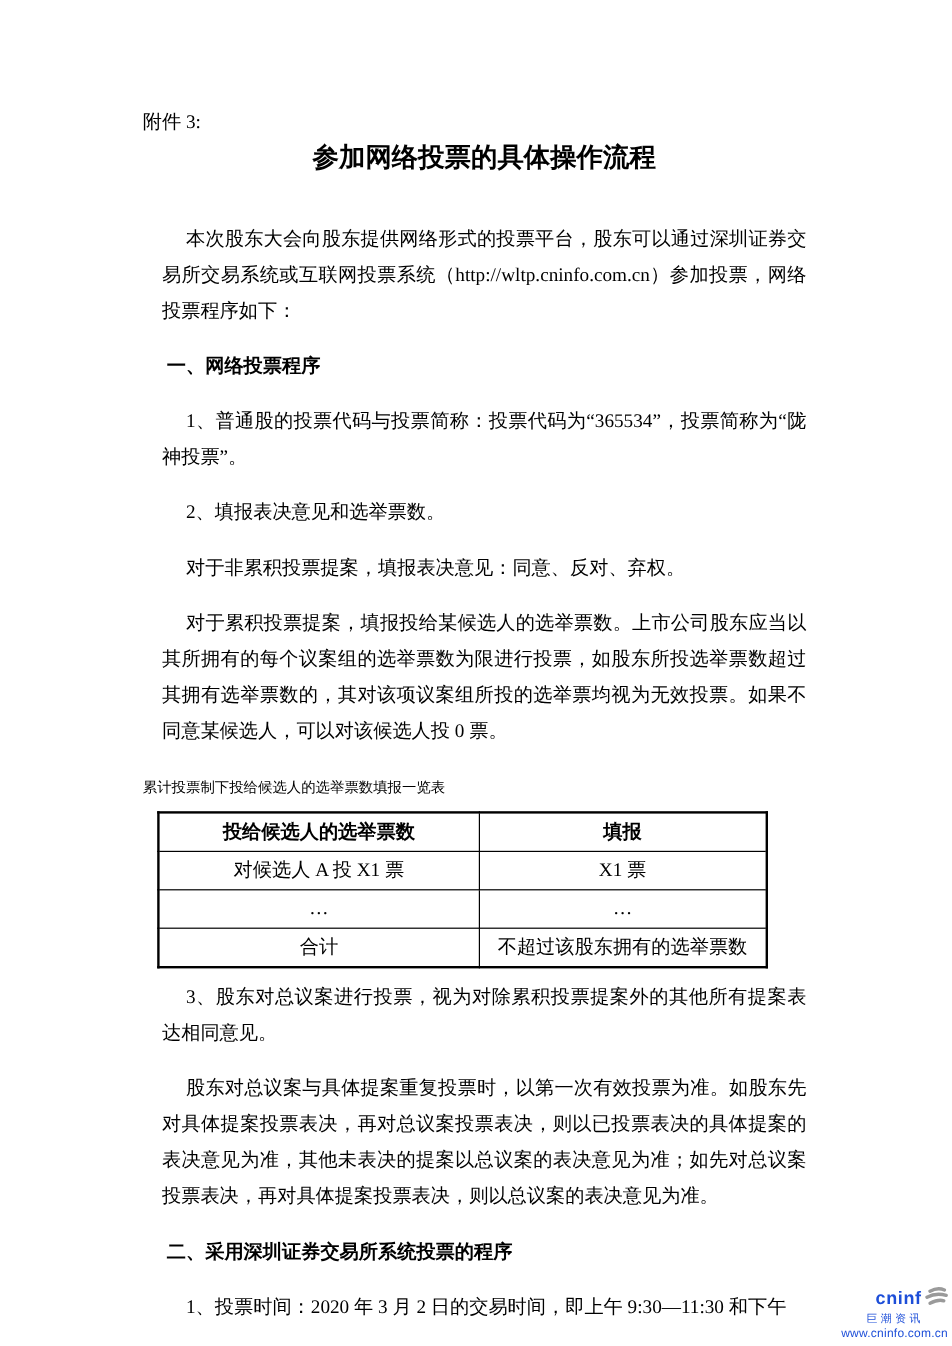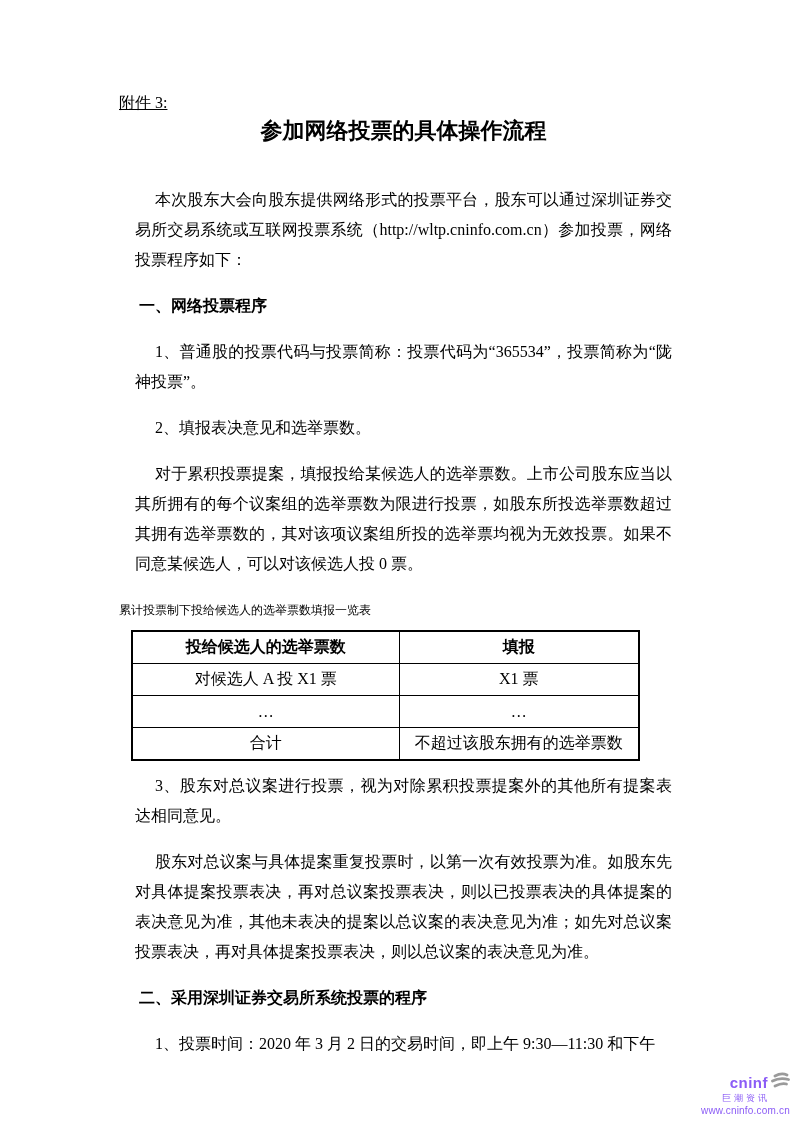--- a/index.html
+++ b/index.html
@@ -10,21 +10,20 @@
     box-sizing: border-box;
     padding: 93px 105px 0 119px;
     background: #ffffff;
     font-family: "Liberation Serif", "DejaVu Serif", serif;
     color: #000000;
     overflow: hidden;
   }
   .attach-label {
     font-size: 16px;
     line-height: 20px;
-    text-decoration: underline;
   }
   .doc-title {
     margin-top: 4px;
     font-size: 22px;
     line-height: 28px;
     font-weight: 700;
     text-align: center;
   }
   p.body-par {
     margin: 16px;
@@ -69,21 +68,21 @@
   table.vote-table col.c1 { width: 267px; }
   table.vote-table col.c2 { width: 240px; }
   p.after-tbl-1 { margin-top: 10px; }
   p.after-tbl-2 { margin-top: 8px; }
   .footer-logo {
     position: absolute;
     top: 1072px;
     right: 3px;
     width: 110px;
     text-align: right;
-    color: #8b5cf6;
+    color: #1d4ed8;
     font-family: "Liberation Sans", sans-serif;
     line-height: 1;
   }
   .brand-line {
     display: flex;
     align-items: center;
     justify-content: flex-end;
     gap: 2px;
   }
   .brand-text {
@@ -111,20 +110,21 @@
   <div class="attach-label">附件 3:</div>
 
   <div class="doc-title">参加网络投票的具体操作流程</div>
 
   <p class="body-par intro">本次股东大会向股东提供网络形式的投票平台，股东可以通过深圳证券交易所交易系统或互联网投票系统（http://wltp.cninfo.com.cn）参加投票，网络投票程序如下：</p>
 
   <p class="sec-heading">一、网络投票程序</p>
 
   <p class="body-par">1、普通股的投票代码与投票简称：投票代码为“365534”，投票简称为“陇神投票”。</p>
   <p class="body-par">2、填报表决意见和选举票数。</p>
+  <p class="body-par">对于非累积投票提案，填报表决意见：同意、反对、弃权。</p>
   <p class="body-par">对于累积投票提案，填报投给某候选人的选举票数。上市公司股东应当以其所拥有的每个议案组的选举票数为限进行投票，如股东所投选举票数超过其拥有选举票数的，其对该项议案组所投的选举票均视为无效投票。如果不同意某候选人，可以对该候选人投 0 票。</p>
 
   <p class="tbl-caption">累计投票制下投给候选人的选举票数填报一览表</p>
 
   <table class="vote-table">
     <colgroup>
         <col class="c1">
         <col class="c2">
       </colgroup>
     <tbody>

